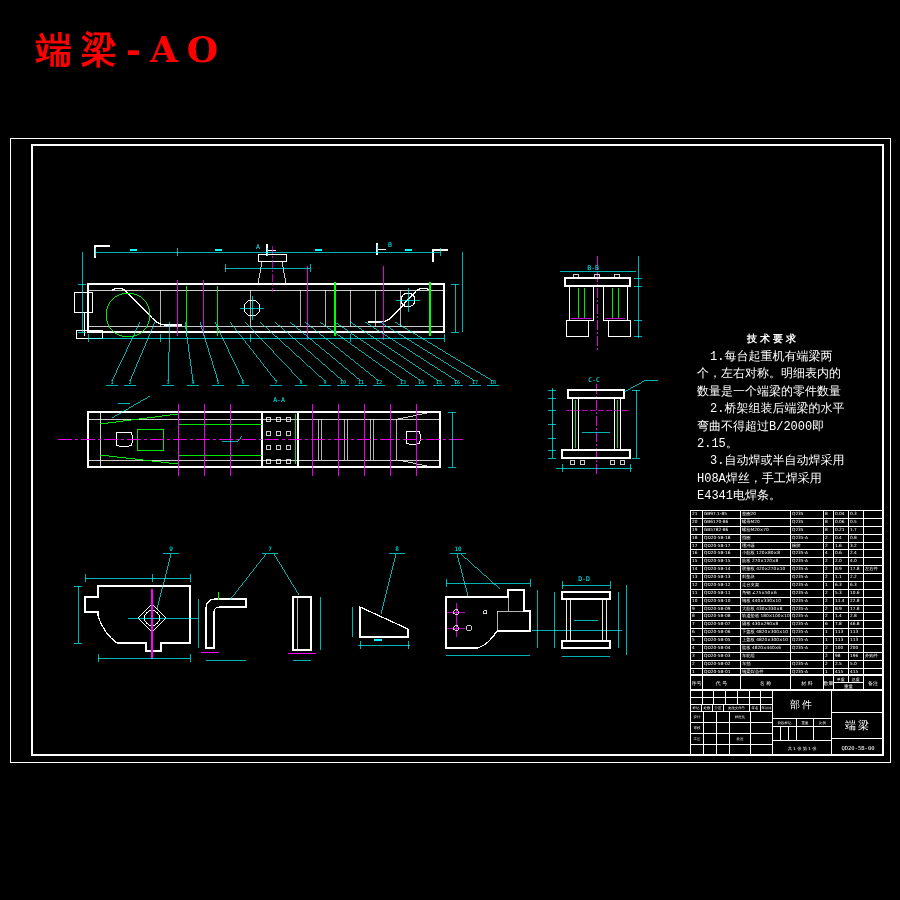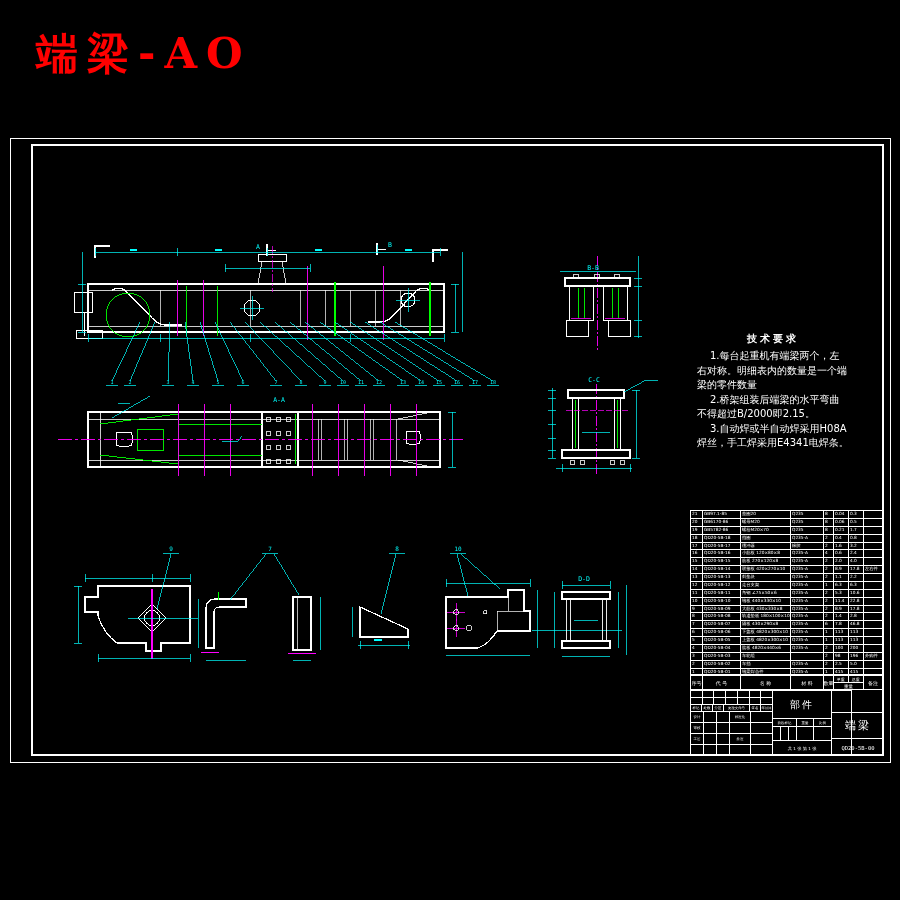--- a/index.html
+++ b/index.html
@@ -2,47 +2,47 @@
 <html><head>
 <meta charset="utf-8">
 <style>
   html,body{margin:0;padding:0;background:#000;}
   body{width:900px;height:900px;overflow:hidden;font-family:"DejaVu Sans",sans-serif;}
   #stage{position:relative;width:900px;height:900px;background:#000;}
   #cad-svg{position:absolute;left:0;top:0;}
   .doc-title{
     position:absolute;left:36px;top:26px;height:52px;
     font-family:"DejaVu Serif","Liberation Serif",serif;
-    font-size:42px;font-weight:bold;color:#ff0000;letter-spacing:9px;white-space:nowrap;
+    font-size:36px;font-weight:bold;color:#ff0000;letter-spacing:9px;white-space:nowrap;
   }
   
   .tech{position:absolute;left:697px;top:332px;width:152px;color:#fff;}
   .tech-title{font-size:10px;text-align:center;letter-spacing:3px;margin-bottom:3px;font-weight:bold;}
-  .tech p{font-size:10px;line-height:1.45;margin:0;text-indent:13px;}
+  .tech p{font-size:12px;line-height:1.45;margin:0;text-indent:13px;font-family:Liberation Mono, monospace;}
   
   .bom{position:absolute;left:690px;top:510px;width:193px;height:165px;
        border:1px solid #fff;box-sizing:border-box;display:flex;flex-direction:column;}
   .bom-row{flex:1;display:grid;grid-template-columns:12px 38px 50px 33px 10px 15px 15px 18px;}
   .bom-cell{border-right:1px solid #fff;border-bottom:1px solid #fff;color:#fff;
             font-size:4.3px;line-height:1.6;white-space:nowrap;overflow:hidden;padding-left:1px;}
   .bom-cell:last-child{border-right:none;}
   .bom-row:last-child .bom-cell{border-bottom:none;}
   
   .bomh{position:absolute;left:690px;top:675px;width:193px;height:15px;
         border:1px solid #fff;box-sizing:border-box;display:grid;
         grid-template-columns:12px 38px 50px 33px 10px 30px 18px;color:#fff;}
   .bomh-cell{border-right:1px solid #fff;font-size:5px;display:flex;align-items:center;justify-content:center;white-space:nowrap;overflow:hidden;}
   .bomh-cell:last-child{border-right:none;}
   .bomh-weight{display:flex;flex-direction:column;border-right:1px solid #fff;}
   .bomh-wtop{flex:1;display:grid;grid-template-columns:1fr 1fr;border-bottom:1px solid #fff;}
   .bomh-wtop div{border-right:1px solid #fff;font-size:4px;display:flex;align-items:center;justify-content:center;}
   .bomh-wtop div:last-child{border-right:none;}
   .bomh-wbot{flex:1;font-size:4.5px;display:flex;align-items:center;justify-content:center;}
   
-  .tb{position:absolute;left:690px;top:690px;width:162px;height:65px;
+  .tb{position:absolute;left:690px;top:690px;width:193px;height:65px;
       border:1.5px solid #fff;box-sizing:border-box;color:#fff;}
   .tb *{box-sizing:border-box;}
   .abs{position:absolute;}
   .cellgrid{display:grid;}
   .tbc{border-right:1px solid #fff;border-bottom:1px solid #fff;font-size:3.4px;
        display:flex;align-items:center;justify-content:center;overflow:hidden;white-space:nowrap;}
   .tb-part{font-size:10px;display:flex;align-items:center;justify-content:center;border-right:1px solid #fff;border-bottom:1px solid #fff;letter-spacing:2px;}
   .tb-name{font-size:11px;display:flex;align-items:center;justify-content:center;border-bottom:1px solid #fff;letter-spacing:2px;}
   .tb-no{font-size:5.5px;font-family:"DejaVu Sans Mono","Liberation Mono",monospace;
          display:flex;align-items:center;justify-content:center;}

